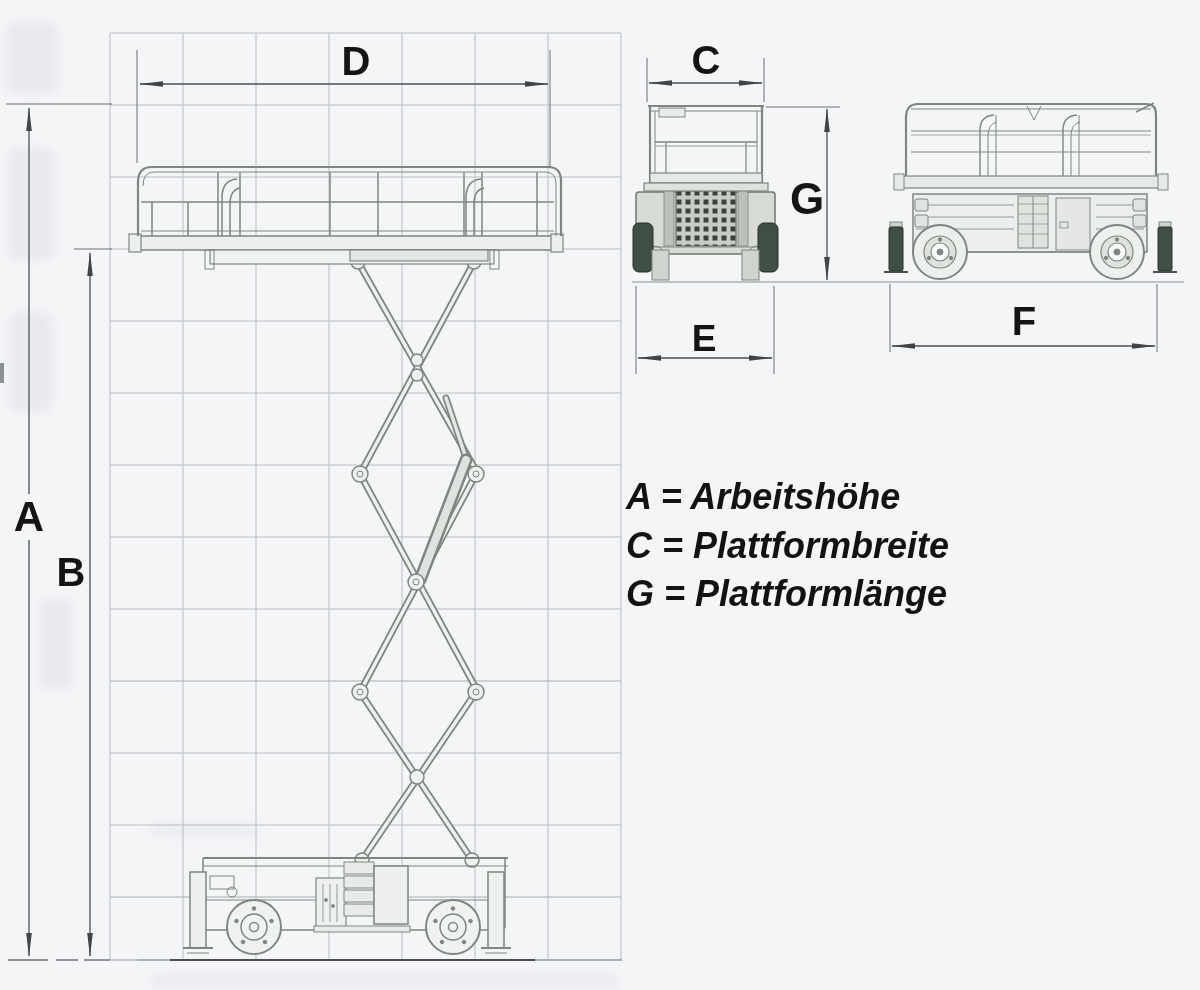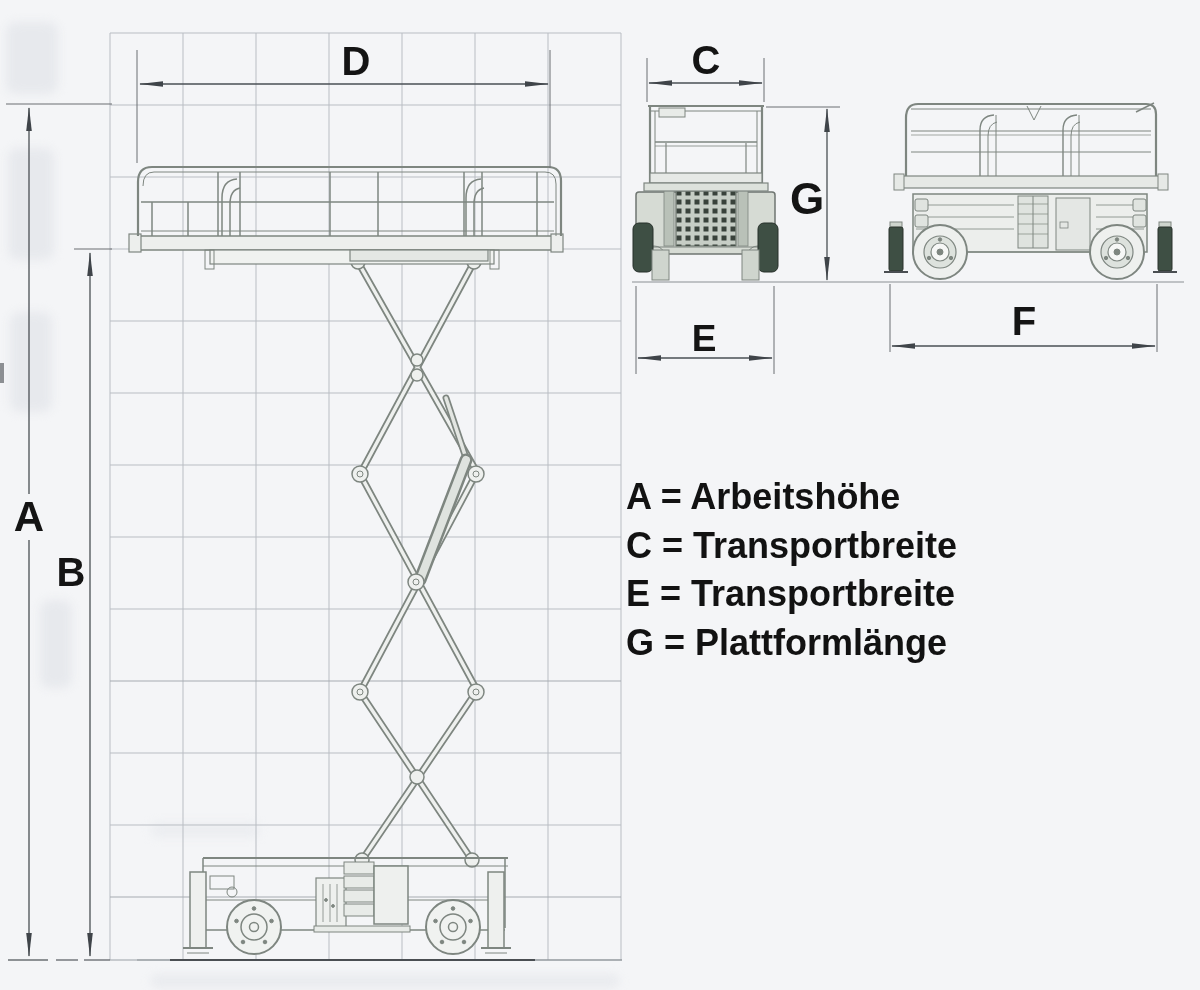--- a/index.html
+++ b/index.html
@@ -11,20 +11,21 @@
   .dim-label{
     position:absolute;transform:translate(-50%,-50%);
     font-weight:700;font-size:40px;color:#141414;line-height:1;
     letter-spacing:0;
   }
   .dim-label.bg{background:#f4f5f7;padding:2px 5px;}
   .legend{
     position:absolute;left:626px;top:473px;width:400px;
     font-weight:700;font-size:36px;color:#121212;line-height:48.5px;
     white-space:nowrap;
+    font-style:italic;
   }
   .smudge{
     position:absolute;background:#e7e9ed;filter:blur(5px);border-radius:10px;
   }
   .dark-dash{
     position:absolute;background:#6a6e72;opacity:.75;
   }
 </style>
 </head>
 <body>
@@ -369,18 +370,17 @@
   <div class="dim-label bg" style="left:29px;top:517px;font-size:42px;">A</div>
   <div class="dim-label" style="left:71px;top:572px;">B</div>
   <div class="dim-label" style="left:706px;top:60px;">C</div>
   <div class="dim-label" style="left:356px;top:61px;">D</div>
   <div class="dim-label" style="left:704px;top:338px;font-size:37px;">E</div>
   <div class="dim-label" style="left:1024px;top:321px;">F</div>
   <div class="dim-label" style="left:807px;top:199px;font-size:44px;">G</div>
 
   <div class="legend">
     <div class="legend-line">A = Arbeitshöhe</div>
-    <div class="legend-line">C = Transportbreite</div>
-    <div class="legend-line">E = Transportbreite</div>
+    <div class="legend-line">C = Plattformbreite</div>
     <div class="legend-line">G = Plattformlänge</div>
   </div>
 
 </div>
 
 </body></html>

